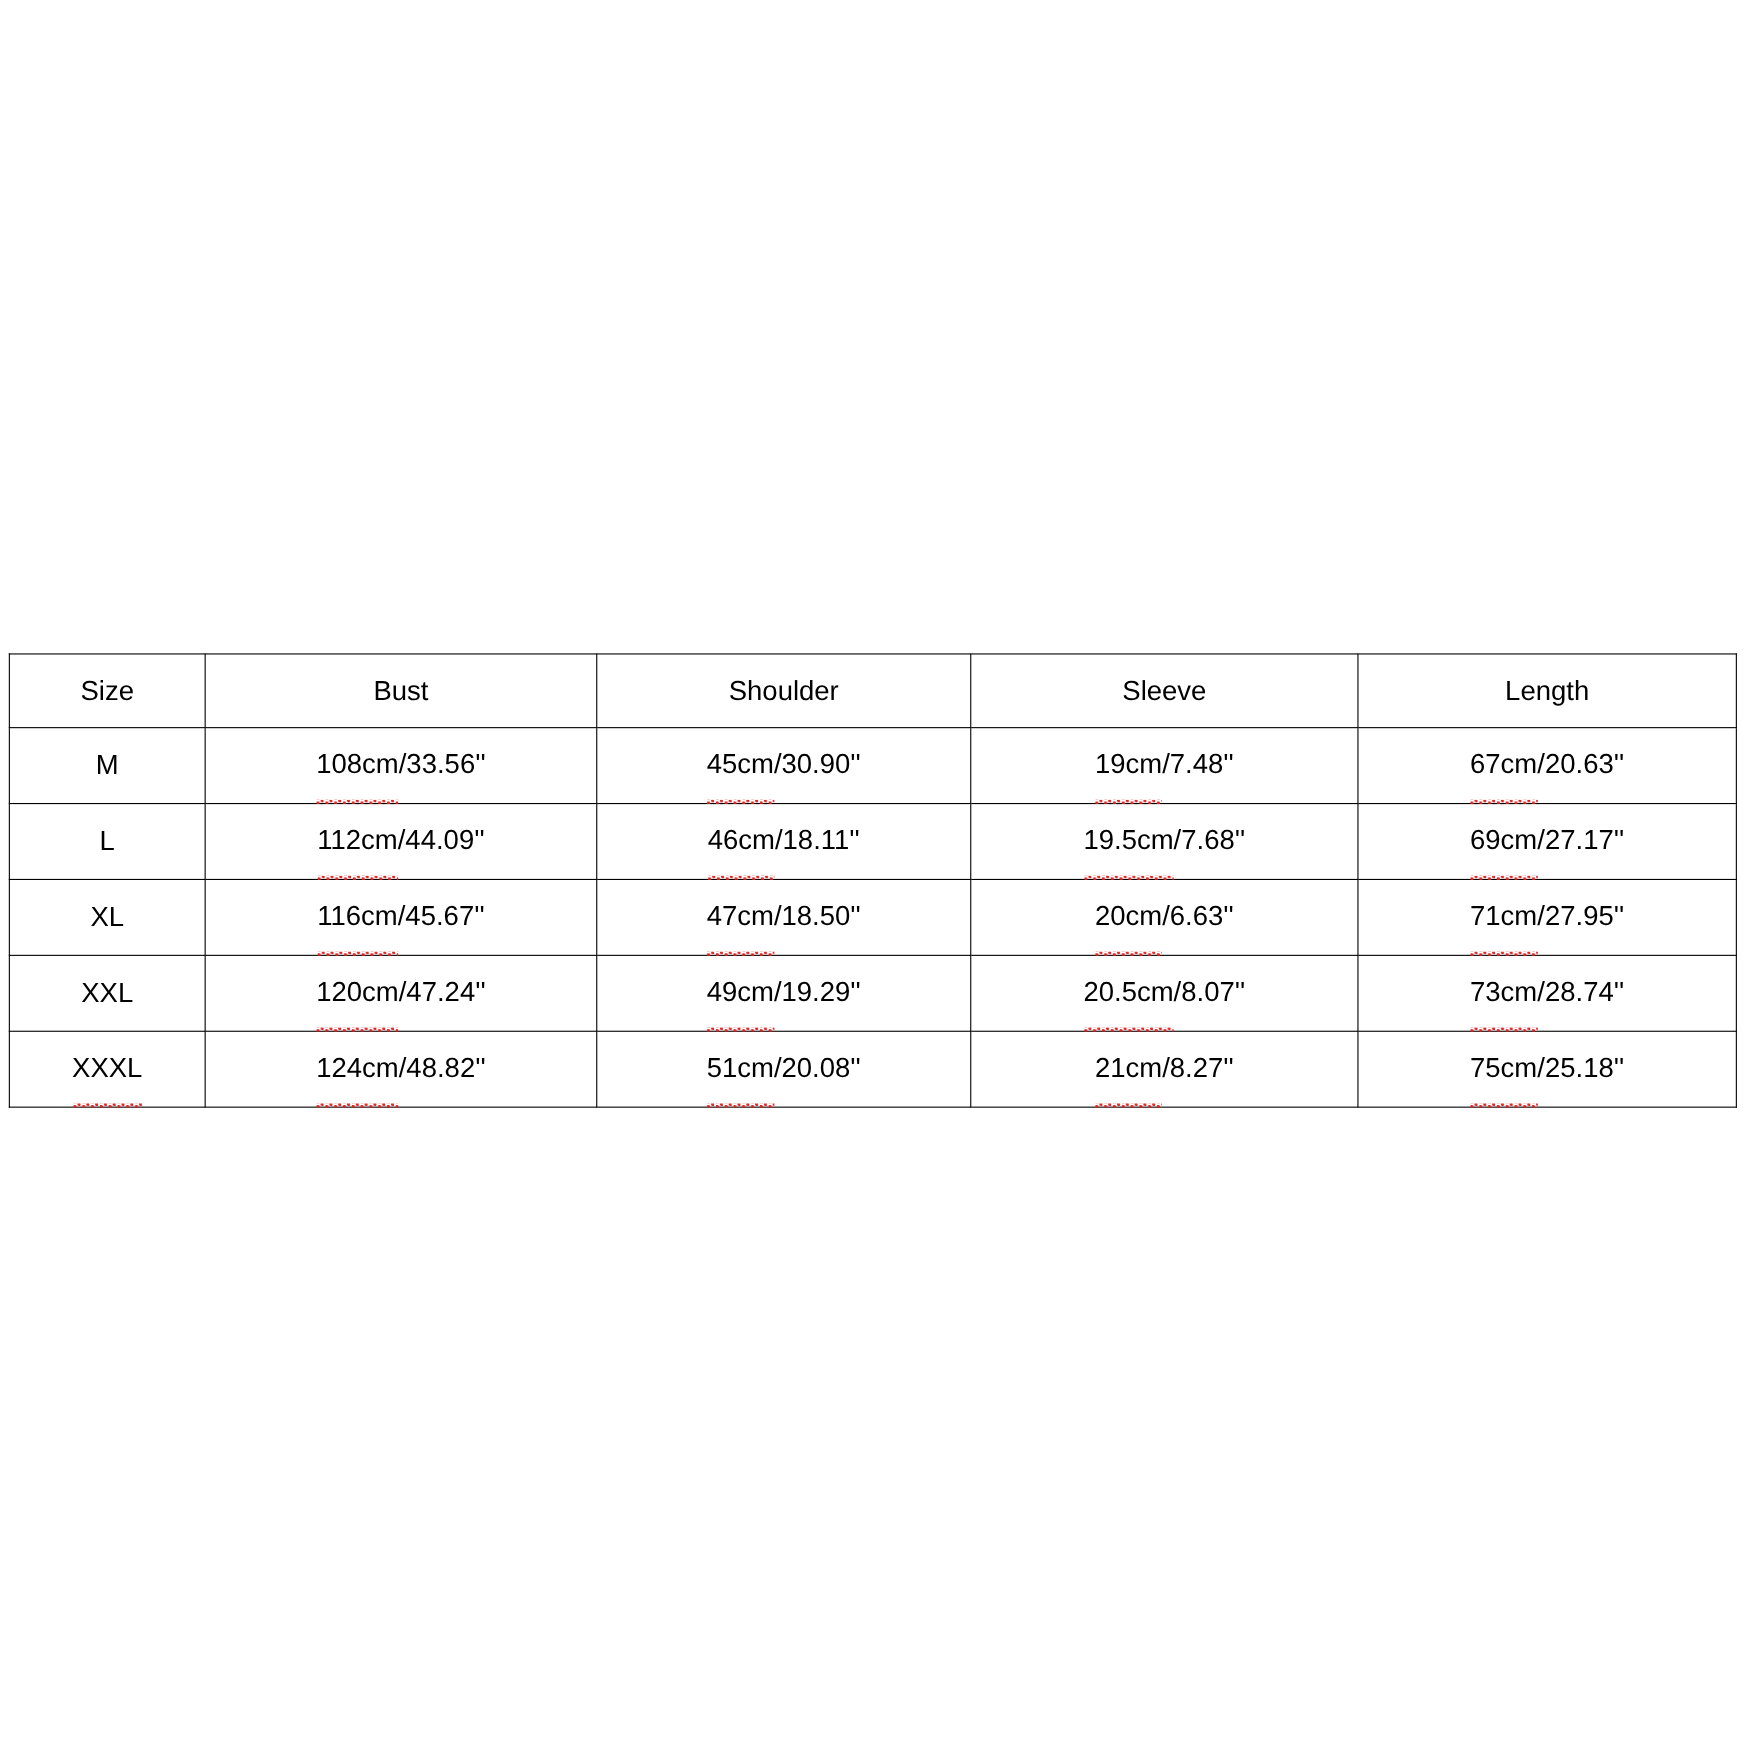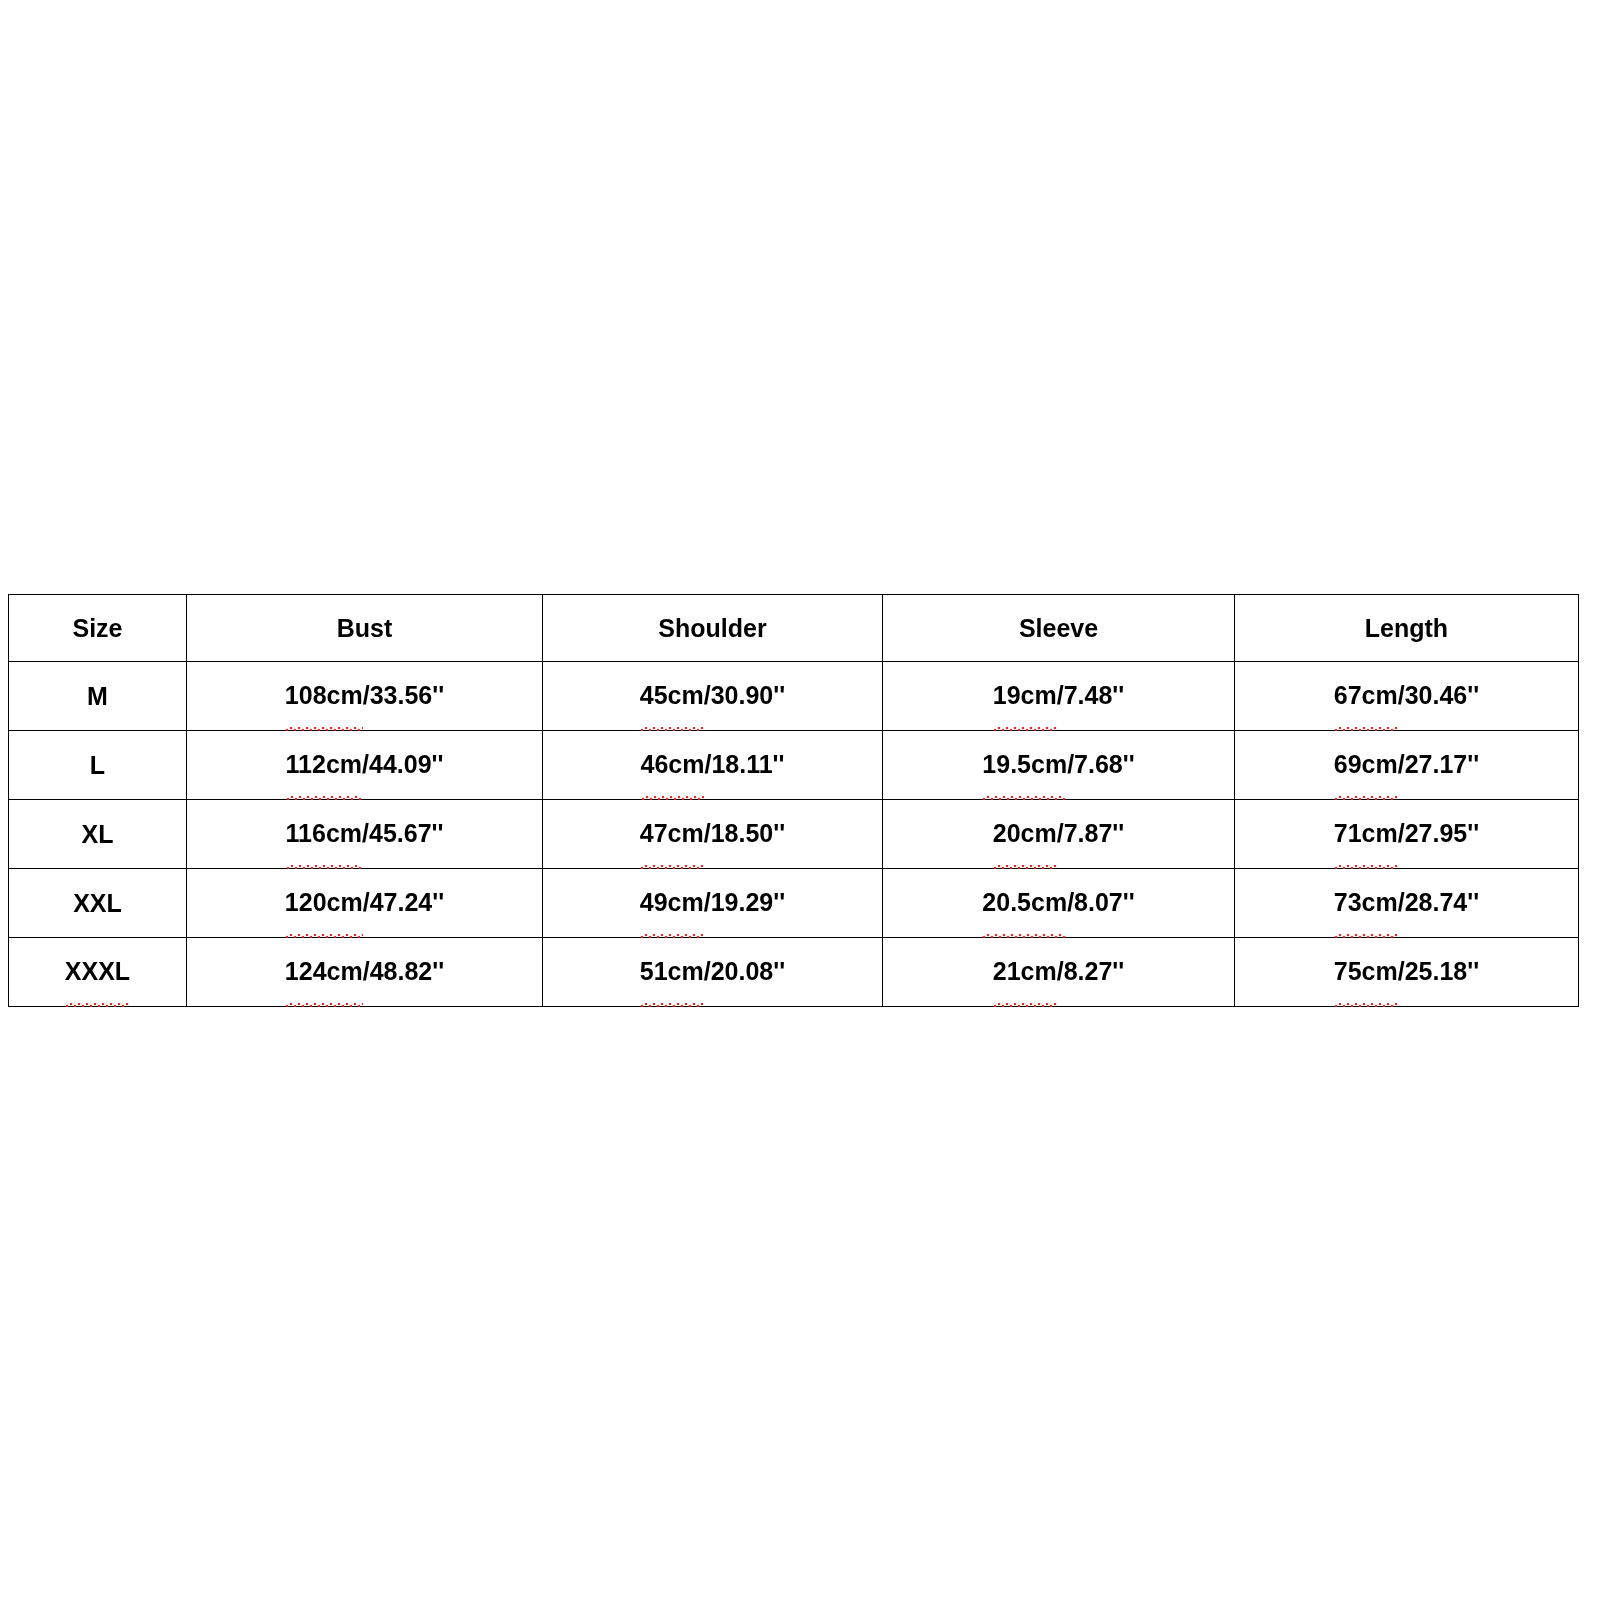--- a/index.html
+++ b/index.html
@@ -28,21 +28,21 @@
     width: 1570px;
     table-layout: fixed;
   }
 
   table.size-chart th,
   table.size-chart td {
     border: 1px solid #000000;
     text-align: center;
     vertical-align: middle;
     color: #000000;
-    font-weight: bold;
+    font-weight: normal;
     padding: 0;
     height: 66px;
     line-height: 66px;
   }
 
   table.size-chart th {
     font-size: 25px;
   }
 
   table.size-chart td {
@@ -129,36 +129,36 @@
         <th>Length</th>
       </tr>
     </thead>
     <tbody>
 
       <tr>
         <td><span class="cell-text">M</span></td>
         <td><span class="cell-text"><span class="sq">108cm</span><span>/33.56''</span></span></td>
         <td><span class="cell-text"><span class="sq">45cm</span><span>/30.90''</span></span></td>
         <td><span class="cell-text"><span class="sq">19cm</span><span>/7.48''</span></span></td>
-        <td><span class="cell-text"><span class="sq">67cm</span><span>/30.46''</span></span></td>
+        <td><span class="cell-text"><span class="sq">67cm</span><span>/20.63''</span></span></td>
       </tr>
 
       <tr>
         <td><span class="cell-text">L</span></td>
         <td><span class="cell-text"><span class="sq">112cm</span><span>/44.09''</span></span></td>
         <td><span class="cell-text"><span class="sq">46cm</span><span>/18.11''</span></span></td>
         <td><span class="cell-text"><span class="sq">19.5cm</span><span>/7.68''</span></span></td>
         <td><span class="cell-text"><span class="sq">69cm</span><span>/27.17''</span></span></td>
       </tr>
 
       <tr>
         <td><span class="cell-text">XL</span></td>
         <td><span class="cell-text"><span class="sq">116cm</span><span>/45.67''</span></span></td>
         <td><span class="cell-text"><span class="sq">47cm</span><span>/18.50''</span></span></td>
-        <td><span class="cell-text"><span class="sq">20cm</span><span>/7.87''</span></span></td>
+        <td><span class="cell-text"><span class="sq">20cm</span><span>/6.63''</span></span></td>
         <td><span class="cell-text"><span class="sq">71cm</span><span>/27.95''</span></span></td>
       </tr>
 
       <tr>
         <td><span class="cell-text">XXL</span></td>
         <td><span class="cell-text"><span class="sq">120cm</span><span>/47.24''</span></span></td>
         <td><span class="cell-text"><span class="sq">49cm</span><span>/19.29''</span></span></td>
         <td><span class="cell-text"><span class="sq">20.5cm</span><span>/8.07''</span></span></td>
         <td><span class="cell-text"><span class="sq">73cm</span><span>/28.74''</span></span></td>
       </tr>

